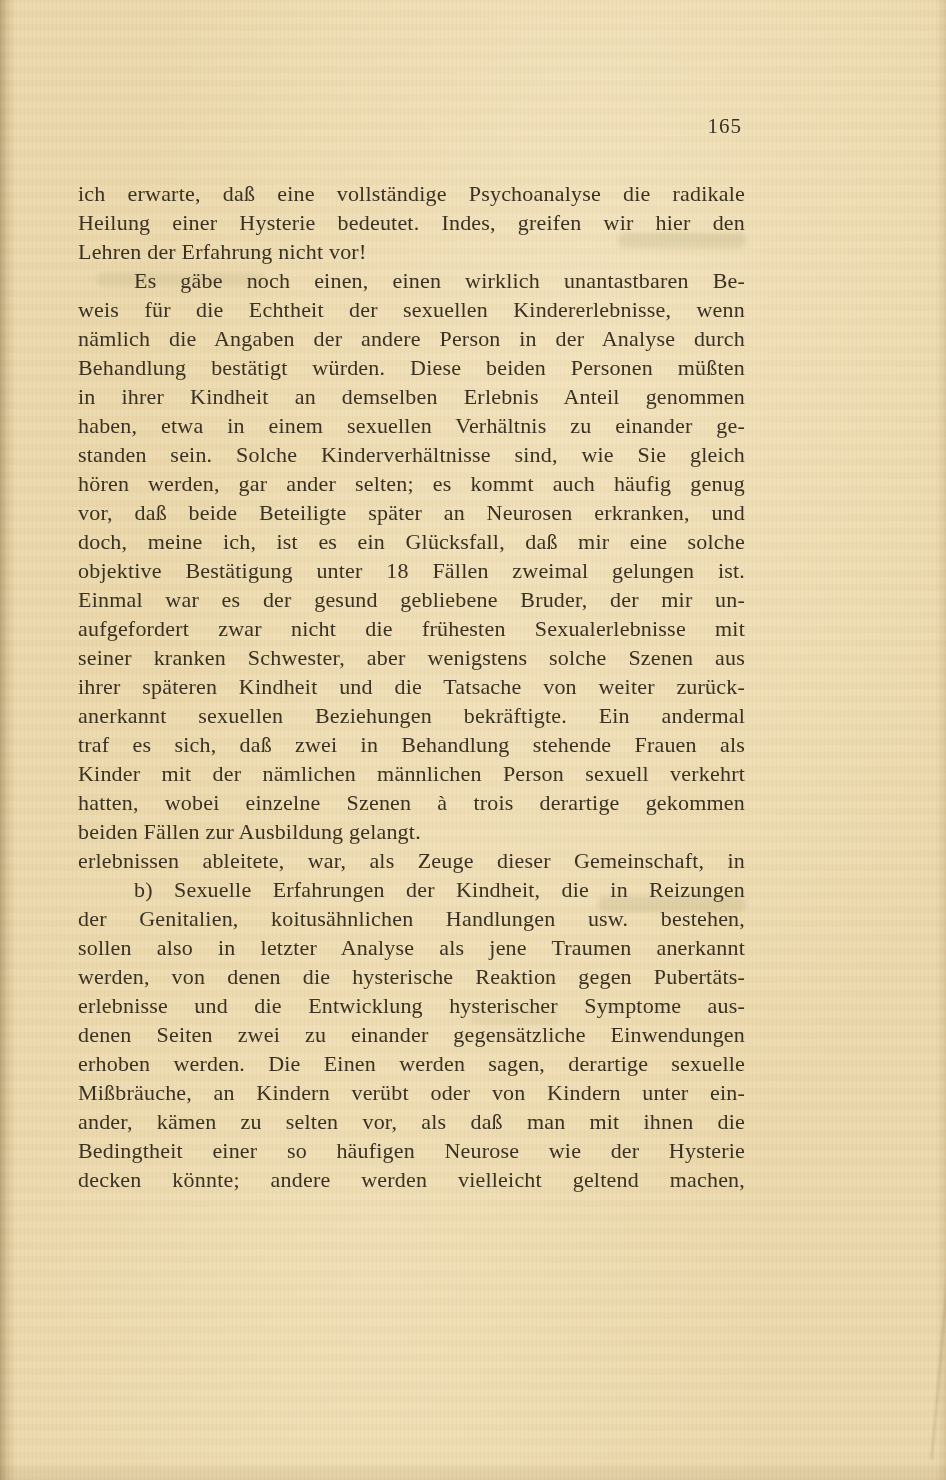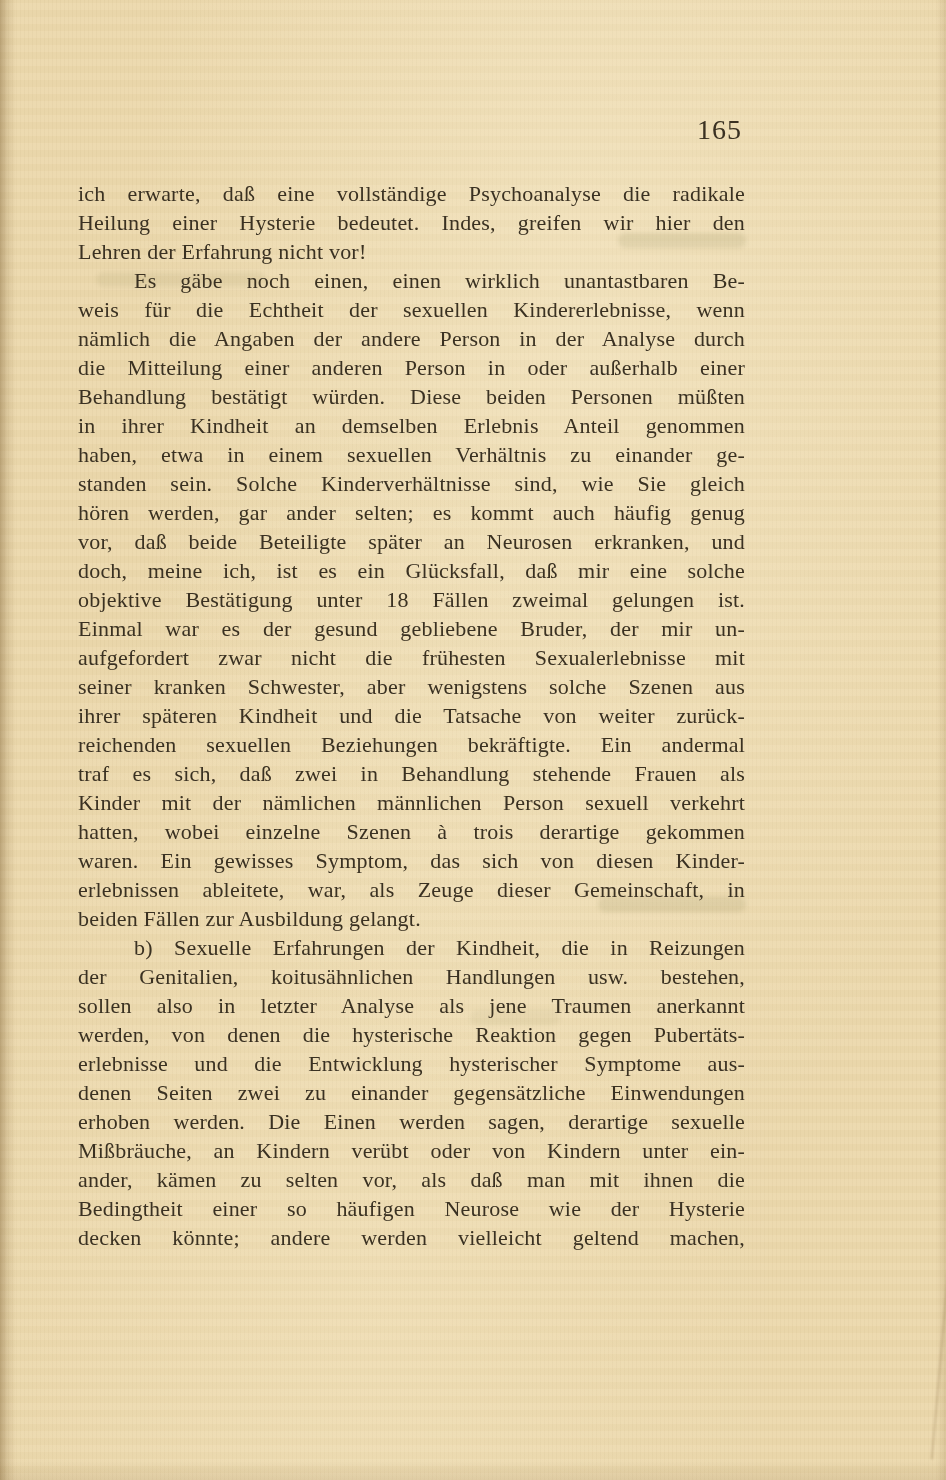--- a/index.html
+++ b/index.html
@@ -44,21 +44,21 @@
     background:rgba(110,80,35,0.22);
     transform:rotate(5deg);
     border-radius:2px;
     filter:blur(1px);
     pointer-events:none;
   }
   .page-number{
     position:absolute;
     left:78px;top:114px;width:664px;
     text-align:right;
-    font-size:28px;
+    font-size:21px;
     letter-spacing:1px;
     color:var(--ink);
   }
   .page-text{
     position:absolute;
     left:78px;top:179px;width:667px;
     color:var(--ink);
   }
   .line{
     font-size:22px;
@@ -96,40 +96,38 @@
 
 <div class="page-number">165</div>
 
 <div class="page-text">
     <div class="line">ich erwarte, daß eine vollständige Psychoanalyse die radikale</div>
     <div class="line">Heilung einer Hysterie bedeutet. Indes, greifen wir hier den</div>
     <div class="line para-end">Lehren der Erfahrung nicht vor!</div>
     <div class="line indent">Es gäbe noch einen, einen wirklich unantastbaren Be-</div>
     <div class="line">weis für die Echtheit der sexuellen Kindererlebnisse, wenn</div>
     <div class="line">nämlich die Angaben der andere Person in der Analyse durch</div>
-    <div class="line">die Mitteilung einer anderen Person in oder außerhalb einer</div>
     <div class="line">Behandlung bestätigt würden. Diese beiden Personen müßten</div>
     <div class="line">in ihrer Kindheit an demselben Erlebnis Anteil genommen</div>
     <div class="line">haben, etwa in einem sexuellen Verhältnis zu einander ge-</div>
     <div class="line">standen sein. Solche Kinderverhältnisse sind, wie Sie gleich</div>
     <div class="line">hören werden, gar ander selten; es kommt auch häufig genug</div>
     <div class="line">vor, daß beide Beteiligte später an Neurosen erkranken, und</div>
     <div class="line">doch, meine ich, ist es ein Glücksfall, daß mir eine solche</div>
     <div class="line">objektive Bestätigung unter 18 Fällen zweimal gelungen ist.</div>
     <div class="line">Einmal war es der gesund gebliebene Bruder, der mir un-</div>
     <div class="line">aufgefordert zwar nicht die frühesten Sexualerlebnisse mit</div>
     <div class="line">seiner kranken Schwester, aber wenigstens solche Szenen aus</div>
     <div class="line">ihrer späteren Kindheit und die Tatsache von weiter zurück-</div>
-    <div class="line">reichenden sexuellen Beziehungen bekräftigte. Ein andermal</div>
+    <div class="line">anerkannt sexuellen Beziehungen bekräftigte. Ein andermal</div>
     <div class="line">traf es sich, daß zwei in Behandlung stehende Frauen als</div>
     <div class="line">Kinder mit der nämlichen männlichen Person sexuell verkehrt</div>
     <div class="line">hatten, wobei einzelne Szenen à trois derartige gekommen</div>
-    <div class="line">waren. Ein gewisses Symptom, das sich von diesen Kinder-</div>
+    <div class="line para-end">beiden Fällen zur Ausbildung gelangt.</div>
     <div class="line">erlebnissen ableitete, war, als Zeuge dieser Gemeinschaft, in</div>
-    <div class="line para-end">beiden Fällen zur Ausbildung gelangt.</div>
     <div class="line indent">b) Sexuelle Erfahrungen der Kindheit, die in Reizungen</div>
     <div class="line">der Genitalien, koitusähnlichen Handlungen usw. bestehen,</div>
     <div class="line">sollen also in letzter Analyse als jene Traumen anerkannt</div>
     <div class="line">werden, von denen die hysterische Reaktion gegen Pubertäts-</div>
     <div class="line">erlebnisse und die Entwicklung hysterischer Symptome aus-</div>
     <div class="line">denen Seiten zwei zu einander gegensätzliche Einwendungen</div>
     <div class="line">erhoben werden. Die Einen werden sagen, derartige sexuelle</div>
     <div class="line">Mißbräuche, an Kindern verübt oder von Kindern unter ein-</div>
     <div class="line">ander, kämen zu selten vor, als daß man mit ihnen die</div>
     <div class="line">Bedingtheit einer so häufigen Neurose wie der Hysterie</div>

